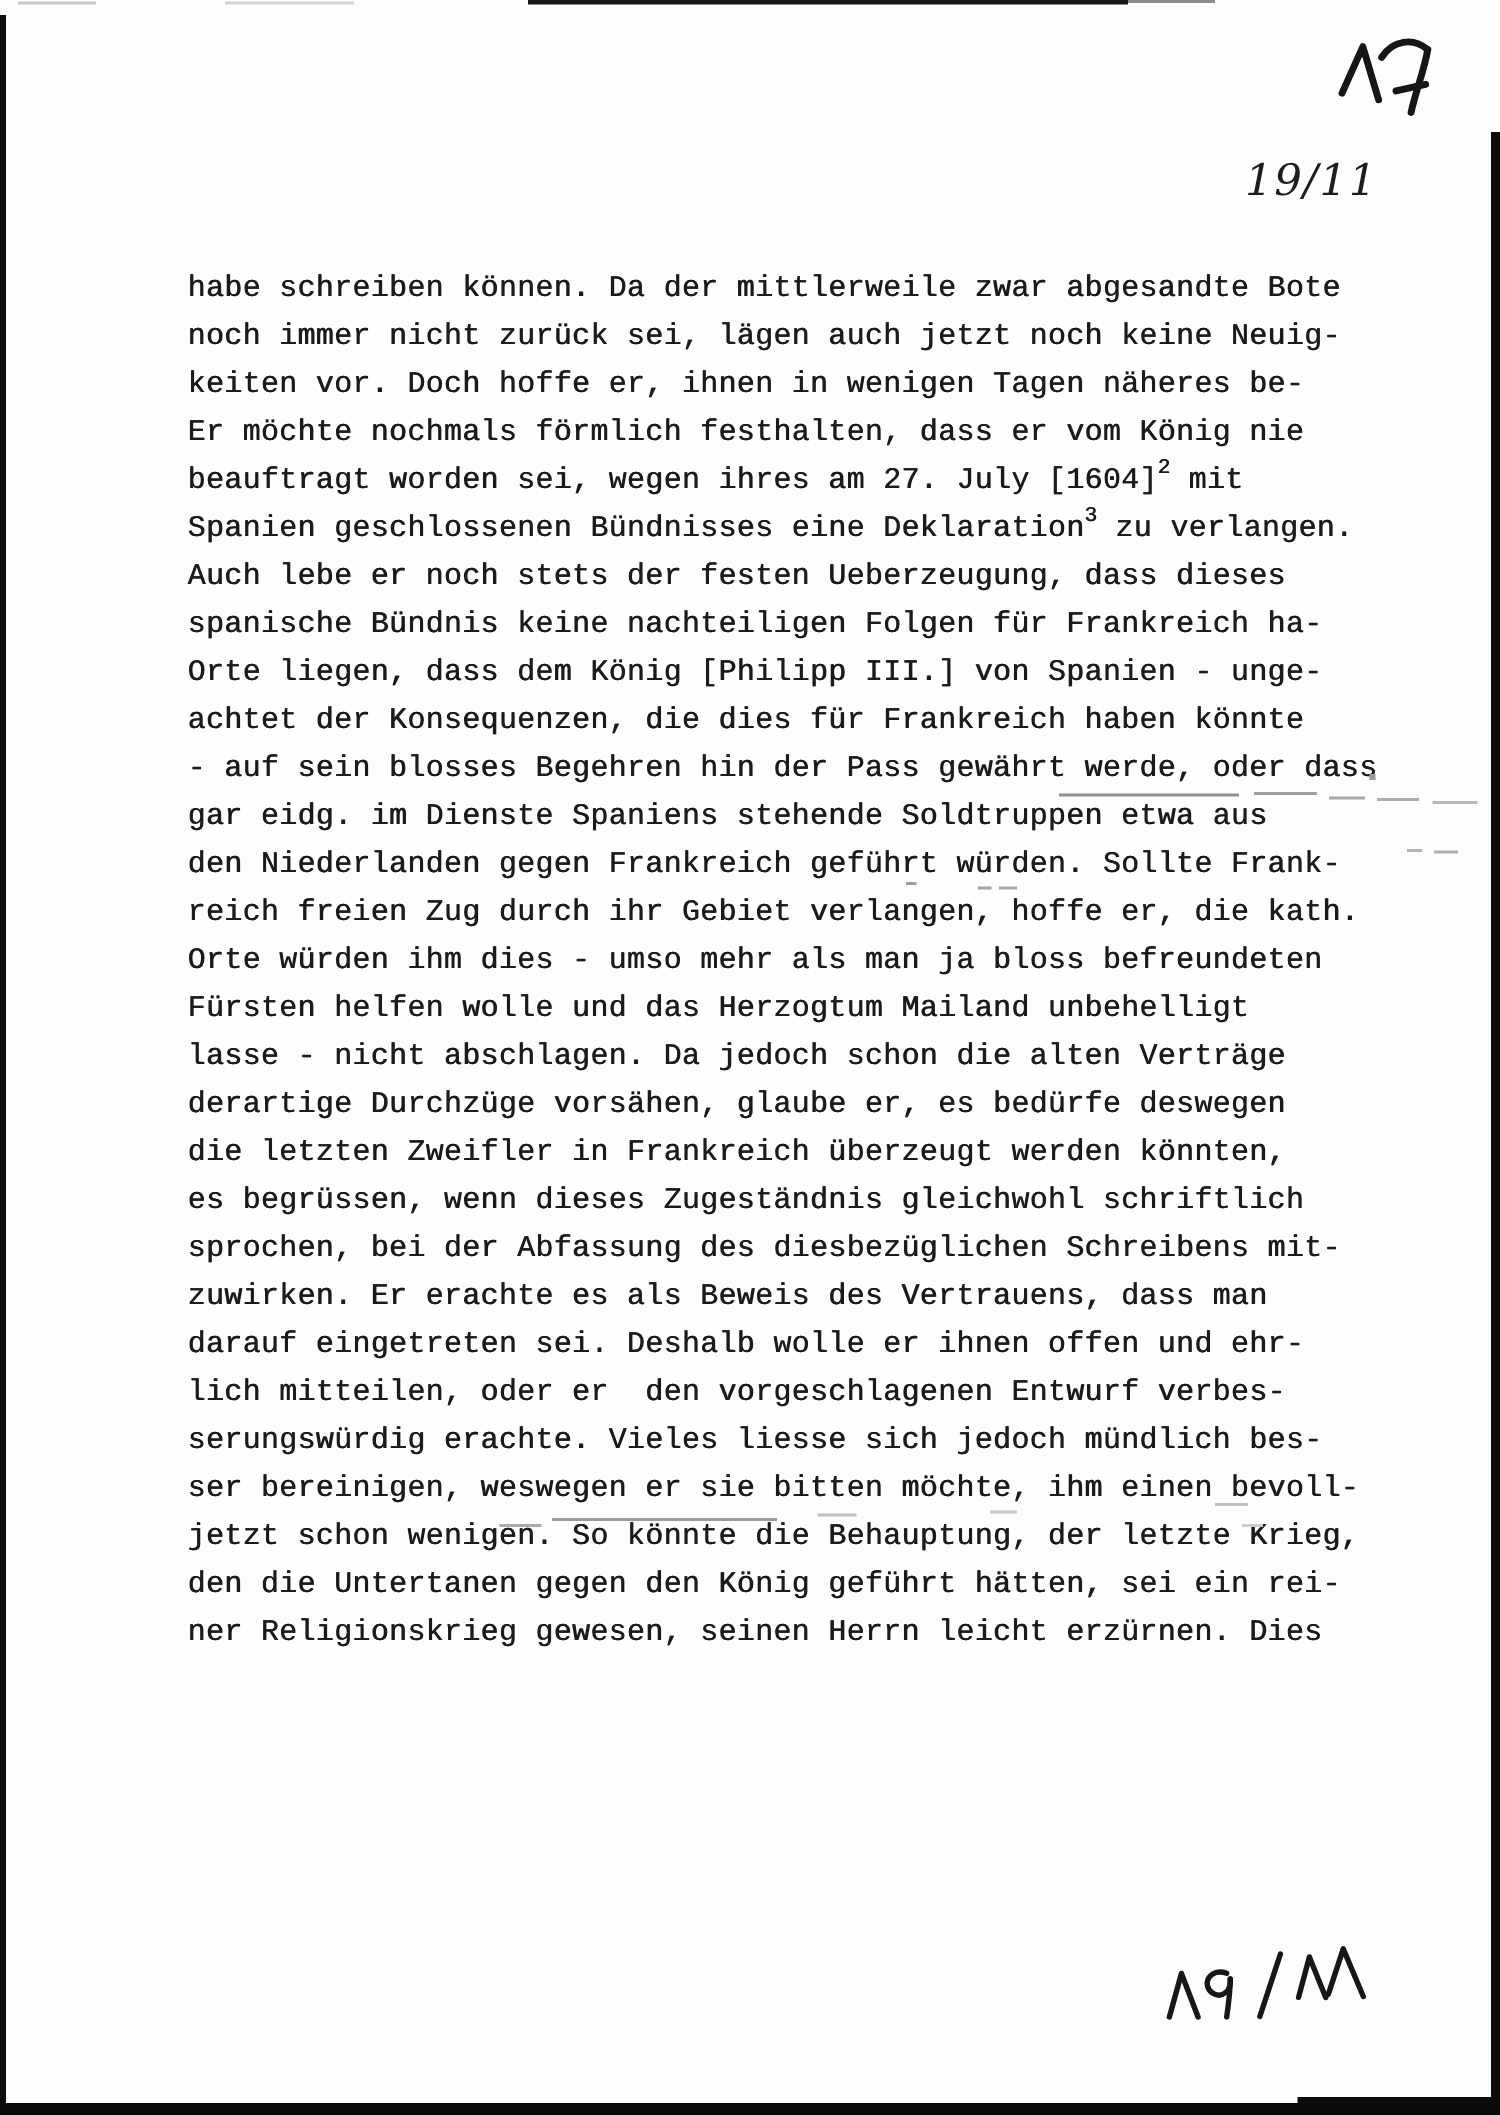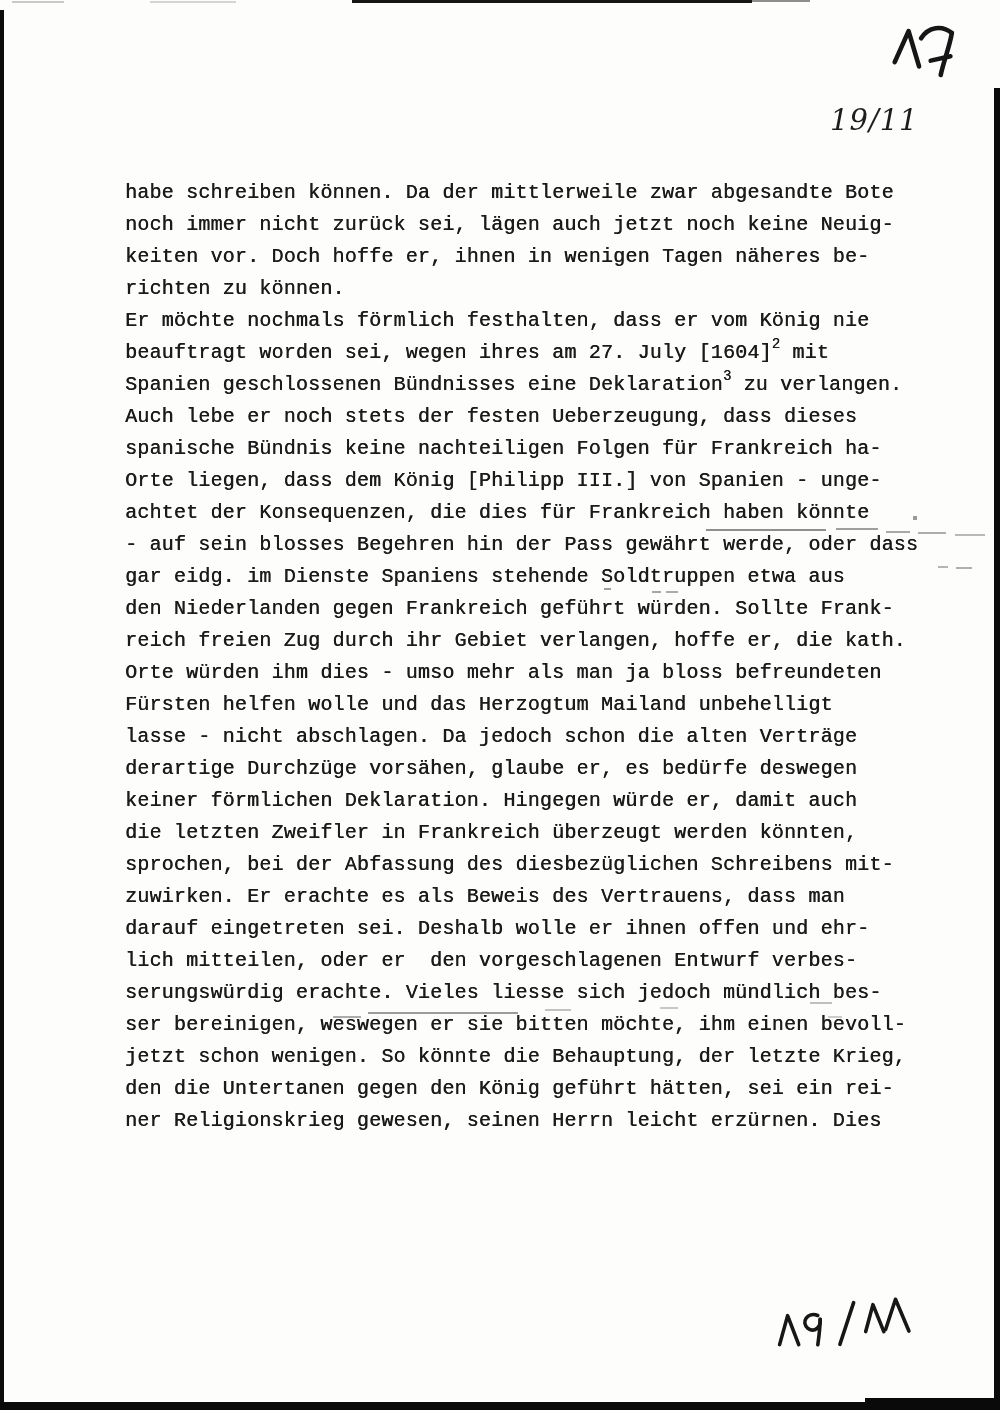--- a/index.html
+++ b/index.html
@@ -61,38 +61,37 @@
       </g>
     </svg>
   </div>
 
   <div class="page-number">19/11</div>
 
   <div class="doc-body">
       <div class="line"><span>habe schreiben können. Da der mittlerweile zwar abgesandte Bote</span></div>
       <div class="line"><span>noch immer nicht zurück sei, lägen auch jetzt noch keine Neuig-</span></div>
       <div class="line"><span>keiten vor. Doch hoffe er, ihnen in wenigen Tagen näheres be-</span></div>
-      <div class="line"><span>richten zu können.</span></div>
       <div class="line"><span>Er möchte nochmals förmlich festhalten, dass er vom König nie</span></div>
       <div class="line"><span>beauftragt worden sei, wegen ihres am 27. July [1604]</span><span class="sup">2</span><span> mit</span></div>
       <div class="line"><span>Spanien geschlossenen Bündnisses eine Deklaration</span><span class="sup">3</span><span> zu verlangen.</span></div>
       <div class="line"><span>Auch lebe er noch stets der festen Ueberzeugung, dass dieses</span></div>
       <div class="line"><span>spanische Bündnis keine nachteiligen Folgen für Frankreich ha-</span></div>
       <div class="line"><span>Orte liegen, dass dem König [Philipp III.] von Spanien - unge-</span></div>
       <div class="line"><span>achtet der Konsequenzen, die dies für Frankreich haben könnte</span></div>
       <div class="line"><span>- auf sein blosses Begehren hin der Pass gewährt werde, oder dass</span></div>
       <div class="line"><span>gar eidg. im Dienste Spaniens stehende Soldtruppen etwa aus</span></div>
       <div class="line"><span>den Niederlanden gegen Frankreich geführt würden. Sollte Frank-</span></div>
       <div class="line"><span>reich freien Zug durch ihr Gebiet verlangen, hoffe er, die kath.</span></div>
       <div class="line"><span>Orte würden ihm dies - umso mehr als man ja bloss befreundeten</span></div>
       <div class="line"><span>Fürsten helfen wolle und das Herzogtum Mailand unbehelligt</span></div>
       <div class="line"><span>lasse - nicht abschlagen. Da jedoch schon die alten Verträge</span></div>
       <div class="line"><span>derartige Durchzüge vorsähen, glaube er, es bedürfe deswegen</span></div>
-      <div class="line"><span>keiner förmlichen Deklaration. Hingegen würde er, damit auch</span></div>
       <div class="line"><span>die letzten Zweifler in Frankreich überzeugt werden könnten,</span></div>
+      <div class="line"><span>es begrüssen, wenn dieses Zugeständnis gleichwohl schriftlich</span></div>
       <div class="line"><span>sprochen, bei der Abfassung des diesbezüglichen Schreibens mit-</span></div>
       <div class="line"><span>zuwirken. Er erachte es als Beweis des Vertrauens, dass man</span></div>
       <div class="line"><span>darauf eingetreten sei. Deshalb wolle er ihnen offen und ehr-</span></div>
       <div class="line"><span>lich mitteilen, oder er  den vorgeschlagenen Entwurf verbes-</span></div>
       <div class="line"><span>serungswürdig erachte. Vieles liesse sich jedoch mündlich bes-</span></div>
       <div class="line"><span>ser bereinigen, weswegen er sie bitten möchte, ihm einen bevoll-</span></div>
       <div class="line"><span>jetzt schon wenigen. So könnte die Behauptung, der letzte Krieg,</span></div>
       <div class="line"><span>den die Untertanen gegen den König geführt hätten, sei ein rei-</span></div>
       <div class="line"><span>ner Religionskrieg gewesen, seinen Herrn leicht erzürnen. Dies</span></div>
     </div>

